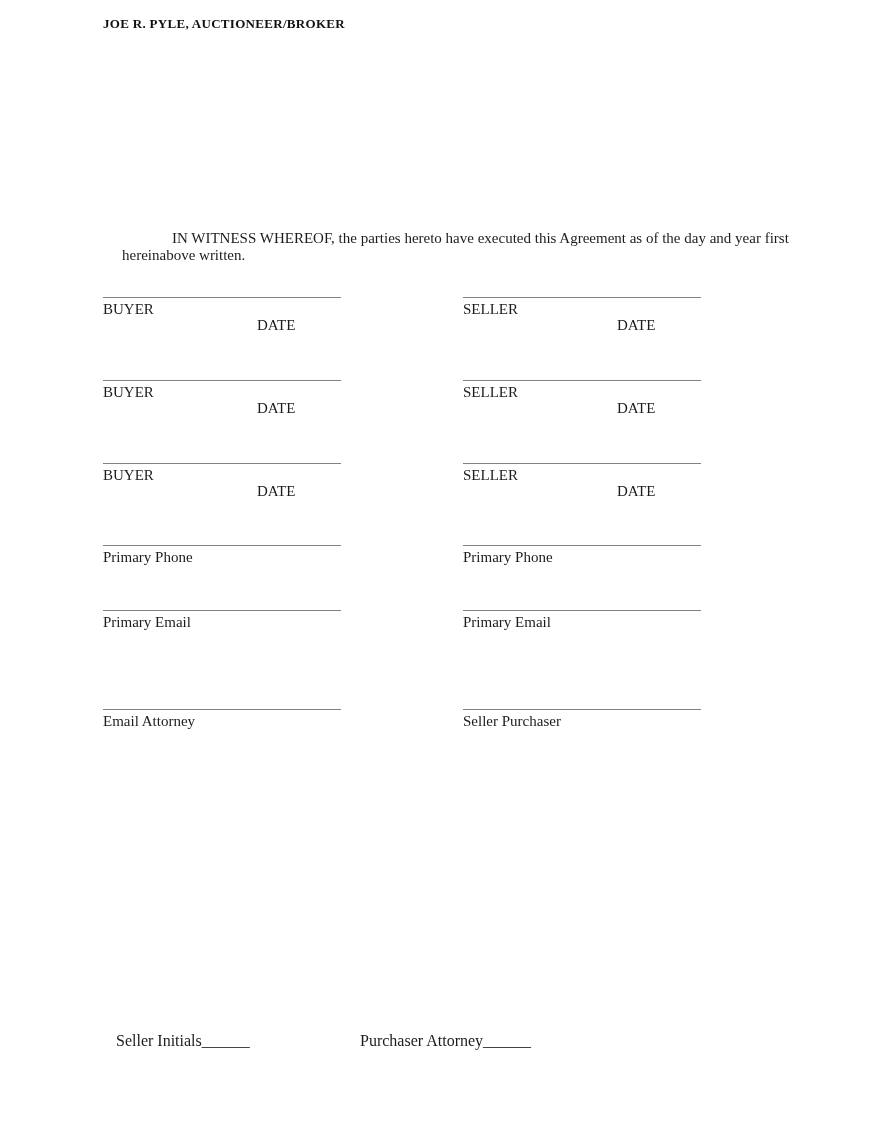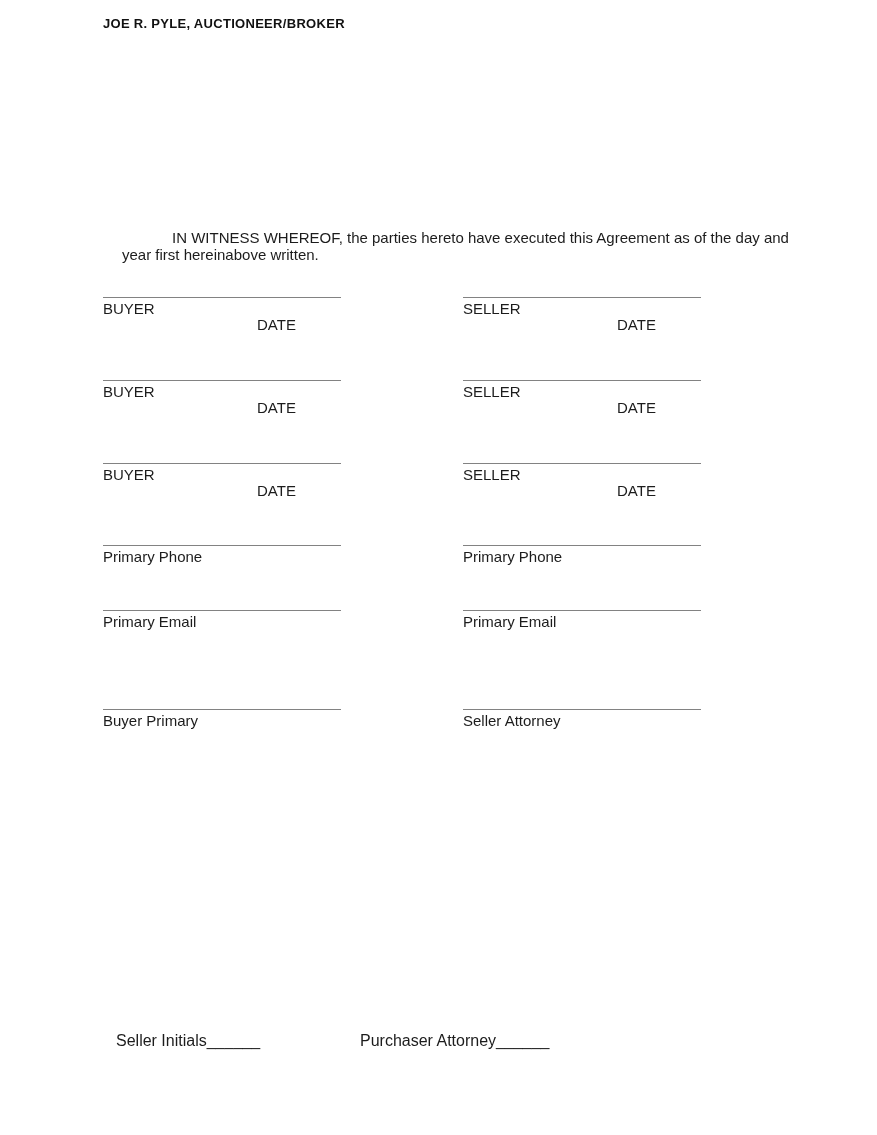--- a/index.html
+++ b/index.html
@@ -5,21 +5,21 @@
   html, body {
     margin: 0;
     padding: 0;
     background: #ffffff;
   }
   .page {
     position: relative;
     width: 877px;
     height: 1135px;
     background: #ffffff;
-    font-family: Liberation Sans, sans-serif;
+    font-family: Liberation Serif, serif;
     color: #1c1c1c;
     overflow: hidden;
   }
   .doc-header {
     position: absolute;
     left: 103px;
     top: 16px;
     font-size: 13px;
     font-weight: bold;
     letter-spacing: 0.3px;
@@ -148,28 +148,28 @@
   <div class="field" style="left:463px; top:610px;">
     <div class="rule"></div>
     <div class="labels">
       <span>Primary Email</span>
     </div>
   </div>
 
   <div class="field" style="left:103px; top:709px;">
     <div class="rule"></div>
     <div class="labels">
-      <span>Buyer Primary</span>
+      <span>Email Attorney</span>
     </div>
   </div>
 
   <div class="field" style="left:463px; top:709px;">
     <div class="rule"></div>
     <div class="labels">
-      <span>Seller Attorney</span>
+      <span>Seller Purchaser</span>
     </div>
   </div>
 
   <div class="footer-item" style="left:116px;">
     <span>Seller Initials</span><span class="blank">______</span>
   </div>
 
   <div class="footer-item" style="left:360px;">
     <span>Purchaser Attorney</span><span class="blank">______</span>
   </div>

